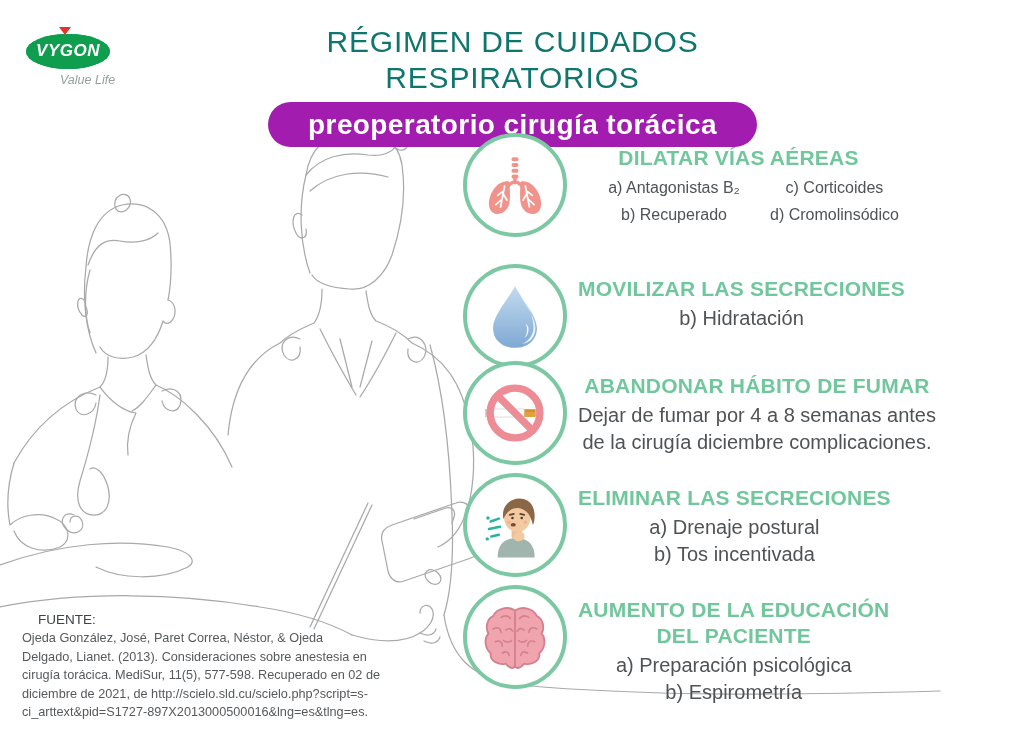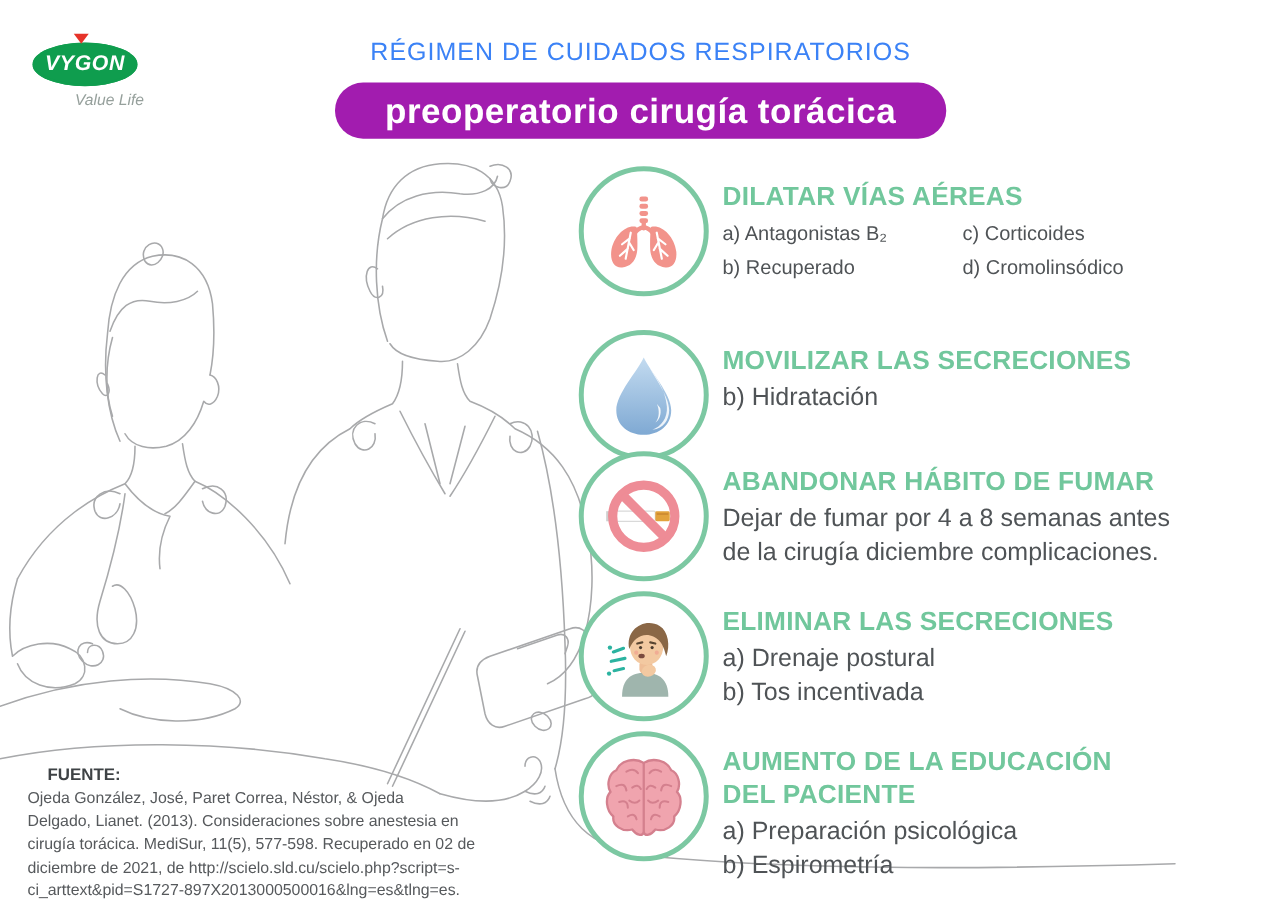--- a/index.html
+++ b/index.html
@@ -10,40 +10,40 @@
   .logo-oval{position:relative;width:84px;height:35px;background:#0f9d4e;border-radius:50%;
              display:flex;align-items:center;justify-content:center;
              box-shadow:inset 0 0 0 2px #0f9d4e;}
   .logo-oval span.txt{color:#fff;font-weight:bold;font-style:italic;font-size:17px;
              letter-spacing:.5px;transform:translateY(-1px);}
   .logo-tri{position:absolute;left:50%;top:-7px;transform:translateX(-9px);width:0;height:0;
             border-left:6px solid transparent;border-right:6px solid transparent;
             border-top:8px solid #e63329;}
   .tagline{margin:4px 0 0 34px;color:#96a09c;font-style:italic;font-size:12.5px;}
   .titles{position:absolute;left:200px;top:24px;width:625px;text-align:center;}
-  .titles h1{margin:0;font-size:20px;font-weight:400;color:#3b82f6;letter-spacing:.8px;line-height:36px;}
+  .titles h1{margin:0;font-size:30px;font-weight:400;color:#0f766e;letter-spacing:.8px;line-height:36px;}
   .badge{display:inline-block;margin-top:6px;background:#a21caf;color:#ffffff;font-weight:bold;
          font-size:28px;line-height:45px;padding:0 40px;border-radius:25px;letter-spacing:.4px;}
   
   .lineart{position:absolute;left:0;top:95px;width:1024px;height:640px;z-index:0;}
   .lineart path{fill:none;stroke:#a8a9ab;stroke-width:1.25;stroke-linecap:round;stroke-linejoin:round;}
   
   .items{position:absolute;left:463px;top:0;width:561px;height:734px;z-index:2;}
-  .item{position:absolute;left:0;display:flex;}
+  .item{position:absolute;left:0;display:flex;text-align:center;}
   .icon-circle{flex:0 0 auto;width:96px;height:96px;border:4px solid #7cc8a2;border-radius:50%;
                background:#fff;display:flex;align-items:center;justify-content:center;}
   .icon-circle svg{width:74px;height:74px;}
   .item-text{margin-left:11px;padding-top:12px;}
   .item-text h2{margin:0;font-size:21px;line-height:26px;font-weight:bold;color:#71c79c;letter-spacing:.2px;}
   .lines{margin-top:3px;font-size:20px;line-height:27px;color:#4f5356;}
   .cols{display:flex;margin-top:3px;font-size:16px;line-height:27px;color:#4f5356;}
   .cols .c1{width:192px;}
   
   .footer{position:absolute;left:22px;top:612px;width:450px;z-index:2;}
-  .fuente{font-size:13.5px;font-weight:bold;color:#3e4245;margin-bottom:2px;padding-left:16px;}
+  .fuente{font-size:13.5px;font-weight:normal;color:#3e4245;margin-bottom:2px;padding-left:16px;}
   .cite{font-size:12.7px;line-height:18.6px;color:#56595c;}
 </style>
 </head>
 <body>
 
 <div class="page">
 
   <svg class="lineart" viewBox="0 0 1024 640" aria-hidden="true">
 
     <path d="M96,258 C86,236 82,205 86,172 C88,142 98,116 122,110 C146,105 166,118 170,148 C172,170 171,190 168,205"></path>

